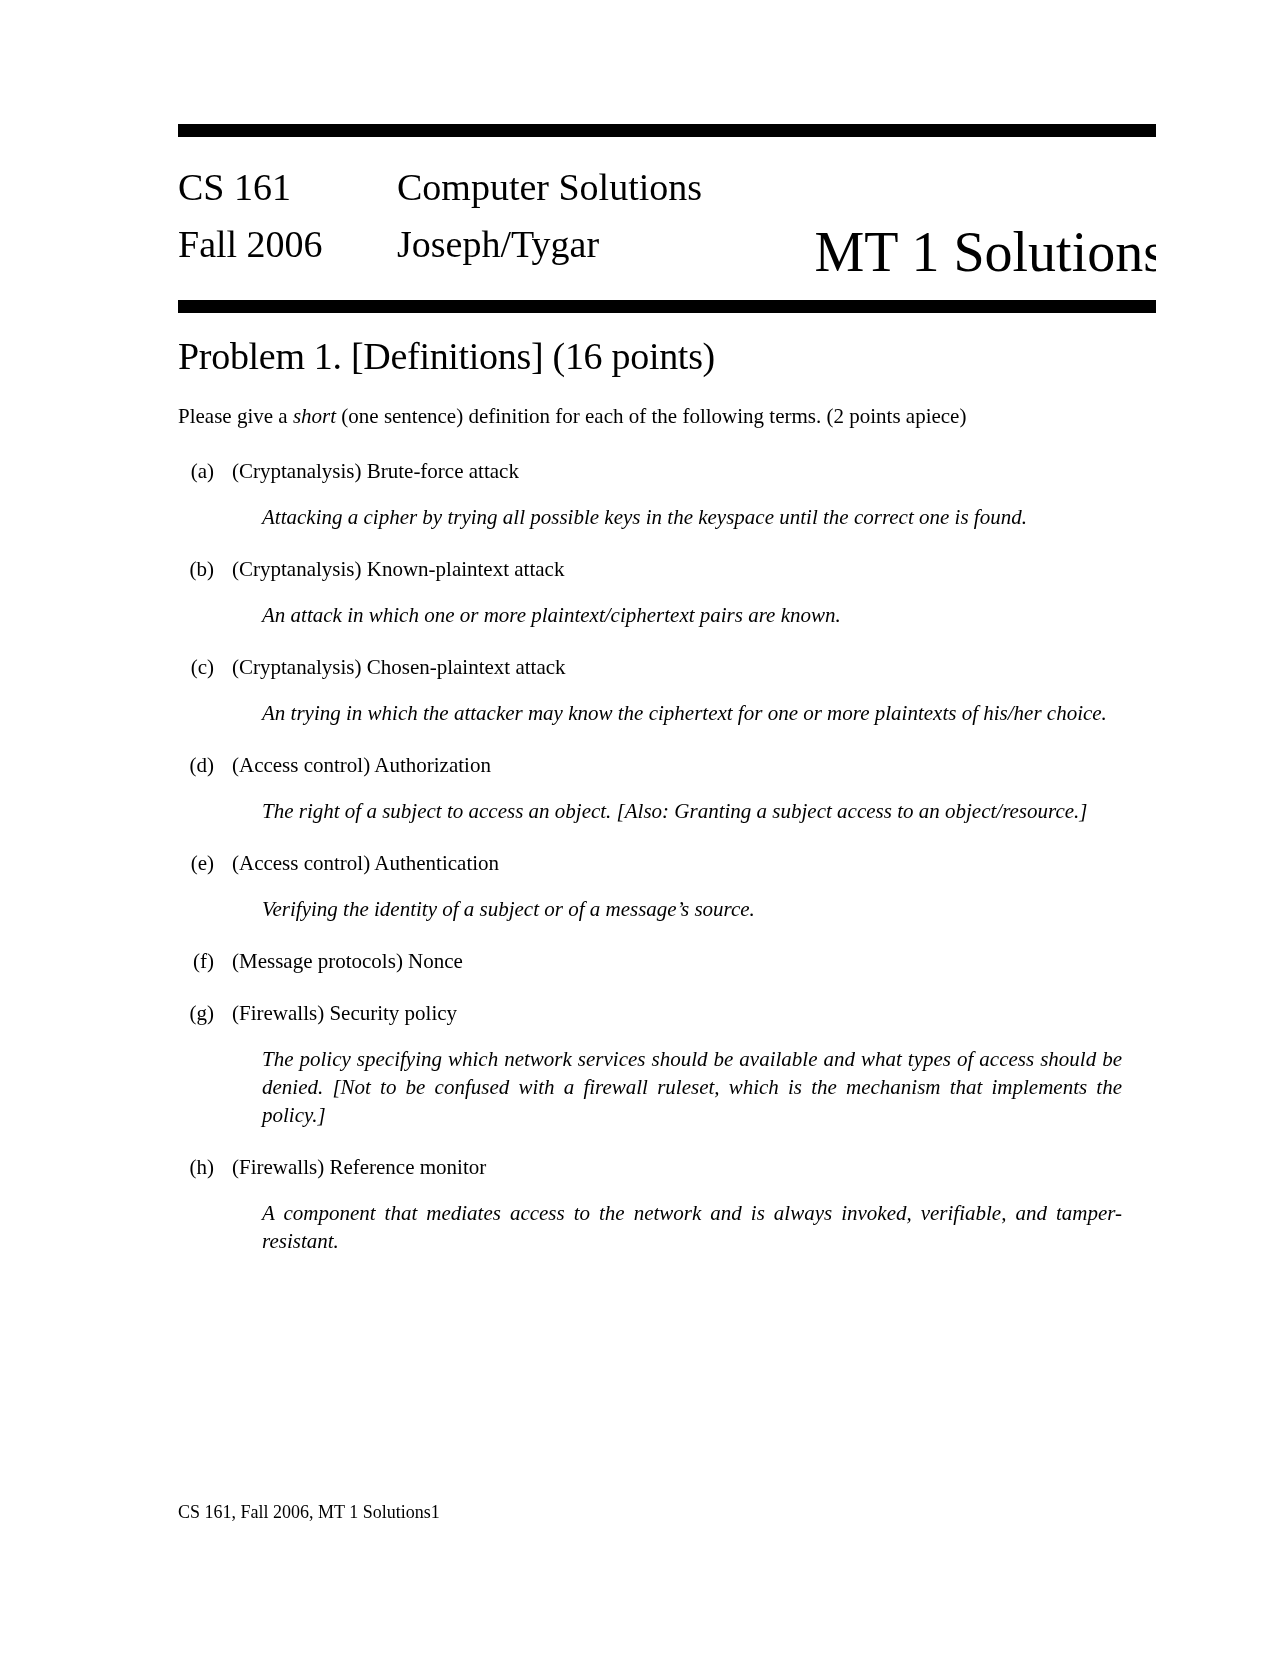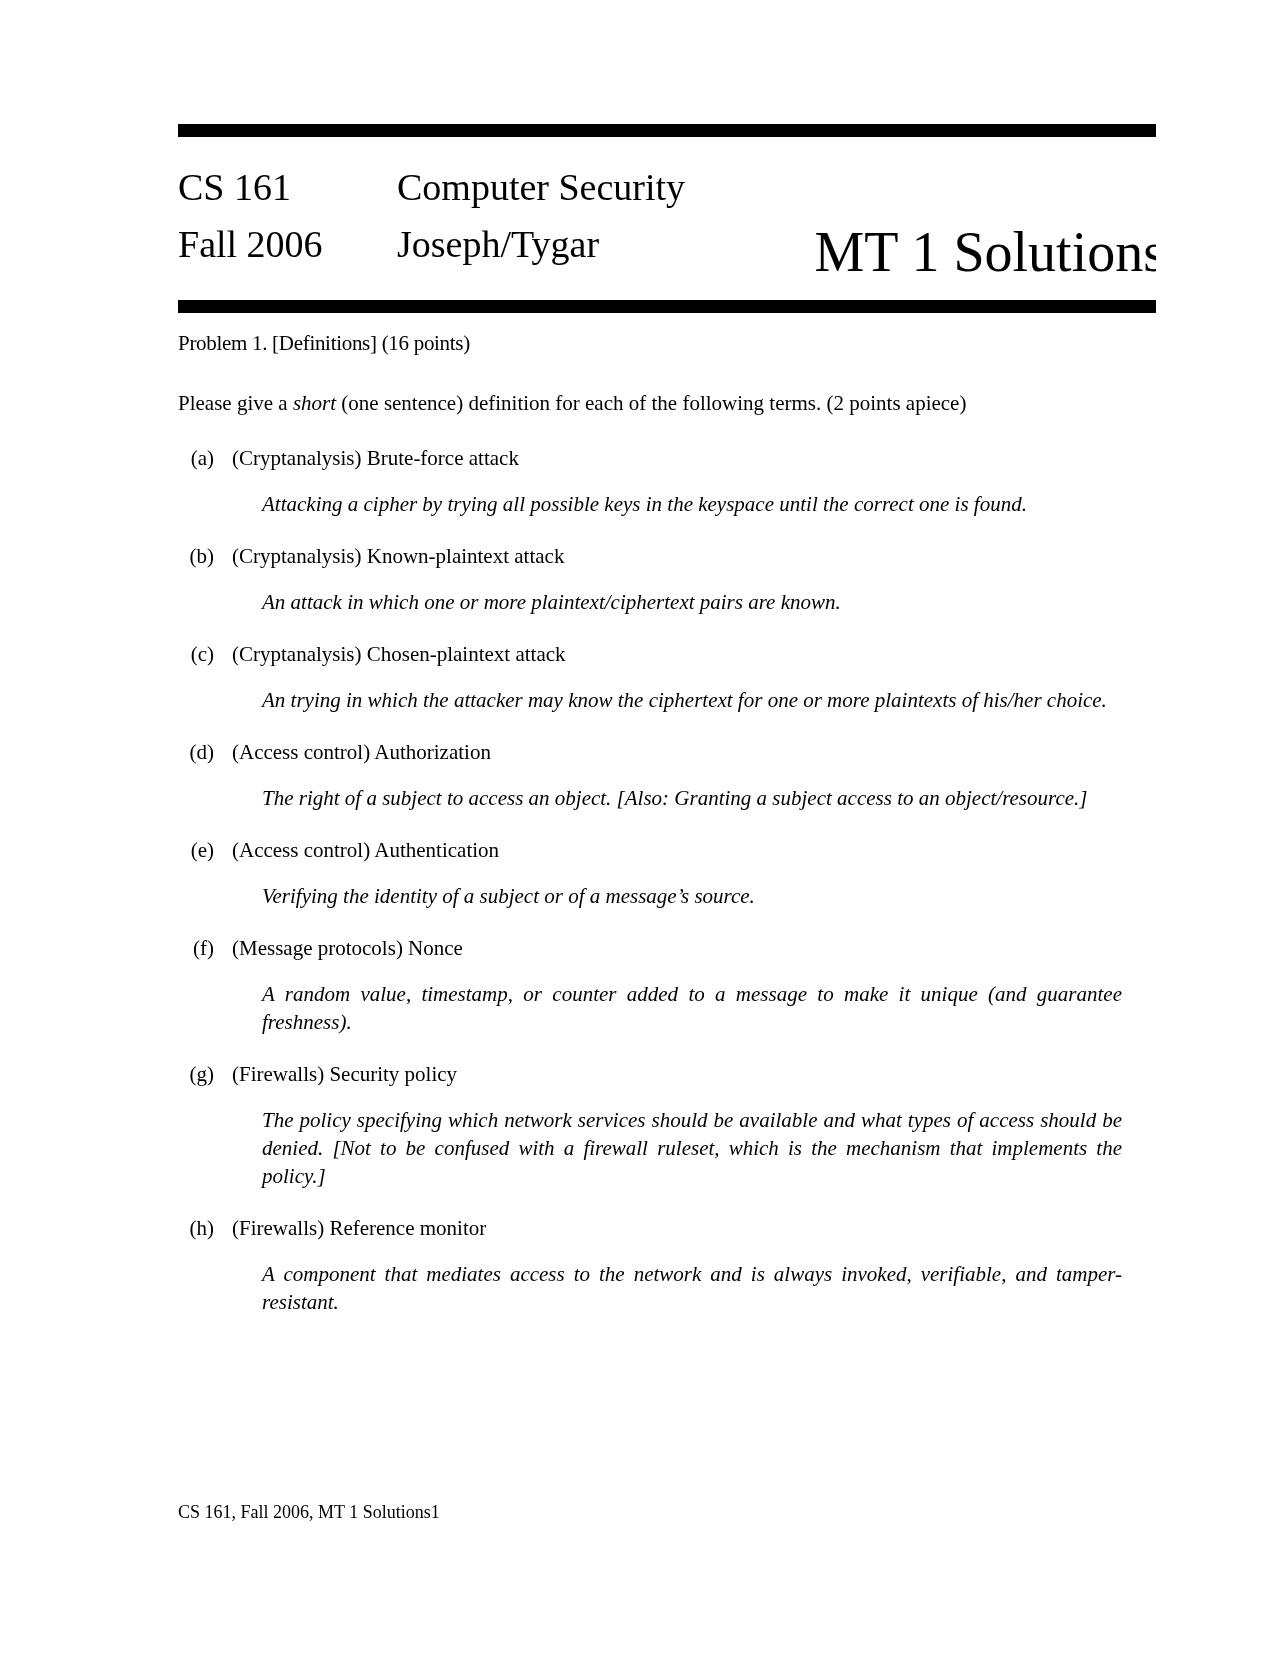--- a/index.html
+++ b/index.html
@@ -20,22 +20,22 @@
     width: 987px;
   }
   .rule { height: 13px; background: #000000; }
   .rule-top { margin-top: 124px; }
   
   .hdr { position: relative; height: 163px; }
   .hdr-col1 { position: absolute; left: 0; top: 22px; font-size: 38px; line-height: 57px; }
   .hdr-col2 { position: absolute; left: 219px; top: 22px; font-size: 38px; line-height: 57px; }
   .hdr-title { position: absolute; right: 0; bottom: 20px; font-size: 56px; line-height: 1; white-space: nowrap; }
   .problem-heading {
-    margin-top: 9px;
-    font-size: 21px;
+    margin-top: 22px;
+    font-size: 38px;
     line-height: 42px;
     letter-spacing: -0.3px;
   }
   .intro { margin-top: 26px; font-size: 21px; line-height: 27px; }
   .intro .em { font-style: italic; }
   .items { margin: 0; }
   .item { margin-top: 25px; }
   .item-first { margin-top: 28px; }
   .item-head { display: flex; font-size: 21px; line-height: 27px; }
   .item-label { width: 36px; flex: 0 0 36px; text-align: right; }
@@ -64,21 +64,21 @@
   <div class="content">
 
     <div class="rule rule-top"></div>
 
     <div class="hdr">
       <div class="hdr-col1">
         <div>CS 161</div>
         <div>Fall 2006</div>
       </div>
       <div class="hdr-col2">
-        <div>Computer Security</div>
+        <div>Computer Solutions</div>
         <div>Joseph/Tygar</div>
       </div>
       <div class="hdr-title">MT 1 Solutions</div>
     </div>
 
     <div class="rule"></div>
 
     <div class="problem-heading">Problem 1. [Definitions] (16 points)</div>
 
     <div class="intro"><span>Please give a </span><span class="em">short</span><span> (one sentence) definition for each of the following terms. (2 points apiece)</span></div>
@@ -123,21 +123,20 @@
           <span class="item-term">(Access control) Authentication</span>
         </div>
         <div class="item-answer">Verifying the identity of a subject or of a message’s source.</div>
       </div>
 
       <div class="item">
         <div class="item-head">
           <span class="item-label">(f)</span>
           <span class="item-term">(Message protocols) Nonce</span>
         </div>
-        <div class="item-answer">A random value, timestamp, or counter added to a message to make it unique (and guarantee freshness).</div>
       </div>
 
       <div class="item">
         <div class="item-head">
           <span class="item-label">(g)</span>
           <span class="item-term">(Firewalls) Security policy</span>
         </div>
         <div class="item-answer">The policy specifying which network services should be available and what types of access should be denied.  [Not to be confused with a firewall ruleset, which is the mechanism that implements the policy.]</div>
       </div>
 

